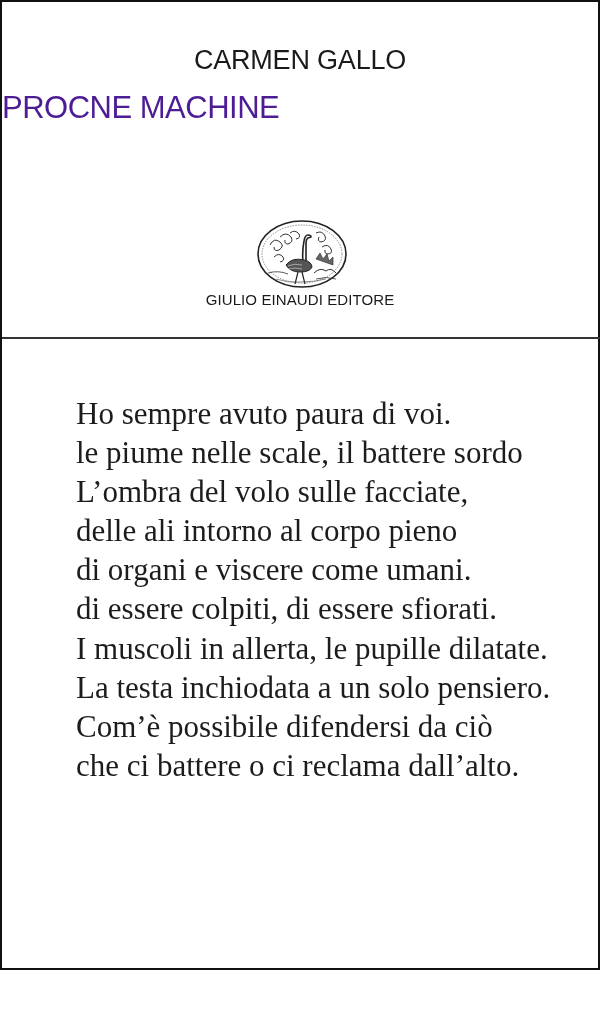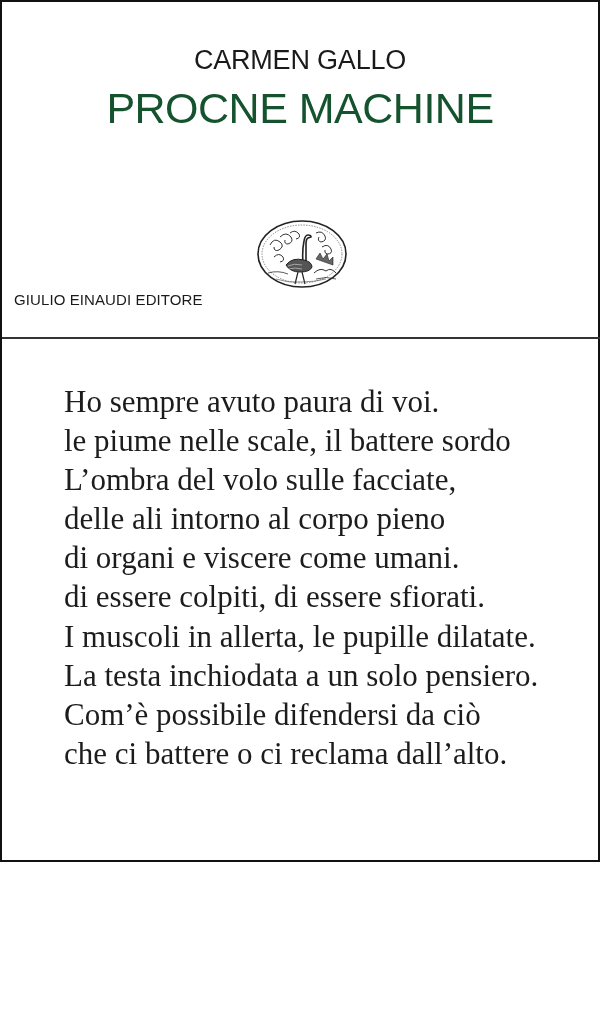--- a/index.html
+++ b/index.html
@@ -10,77 +10,78 @@
     body {
       width: 600px;
       height: 1026px;
       position: relative;
       overflow: hidden;
     }
     .cover {
       position: absolute;
       left: 0; top: 0;
       width: 600px;
-      height: 862px;
+      height: 970px;
       box-sizing: border-box;
       border: 2px solid #111111;
       background: #ffffff;
     }
     .author {
       position: absolute;
       left: 0; right: 0;
       top: 43px;
       text-align: center;
       font-family: "Liberation Sans", sans-serif;
       font-size: 27px;
       line-height: 30px;
       color: #1a1a1a;
       letter-spacing: -0.2px;
     }
     .title {
       position: absolute;
       left: 0; right: 0;
       top: 80px;
-      text-align: center;
+      text-align: left;
       font-family: "Liberation Sans", sans-serif;
-      font-size: 43px;
+      font-size: 31px;
       line-height: 52px;
-      color: #14532d;
+      color: #4c1d95;
       letter-spacing: -0.5px;
     }
     .logo {
       position: absolute;
       left: 254px;
       top: 217px;
       width: 92px;
       height: 70px;
     }
     .publisher {
       position: absolute;
-      left: 12px; right: 0;
+      left: 0; right: 0;
       top: 289px;
+      text-align: center;
       font-family: "Liberation Sans", sans-serif;
       font-size: 15px;
       line-height: 18px;
       color: #1a1a1a;
       letter-spacing: 0.1px;
     }
     .divider {
       position: absolute;
       left: 0;
       top: 335px;
       width: 598px;
       height: 2px;
       background: #333333;
     }
     .poem {
       position: absolute;
       left: 62px;
       top: 380px;
-      margin: 0;
+      margin: 12px;
       padding: 0;
       list-style: none;
       font-family: "Liberation Serif", serif;
       font-size: 31px;
       line-height: 39.1px;
       color: #1c1c1c;
     }
     .poem li {
       white-space: nowrap;
     }

